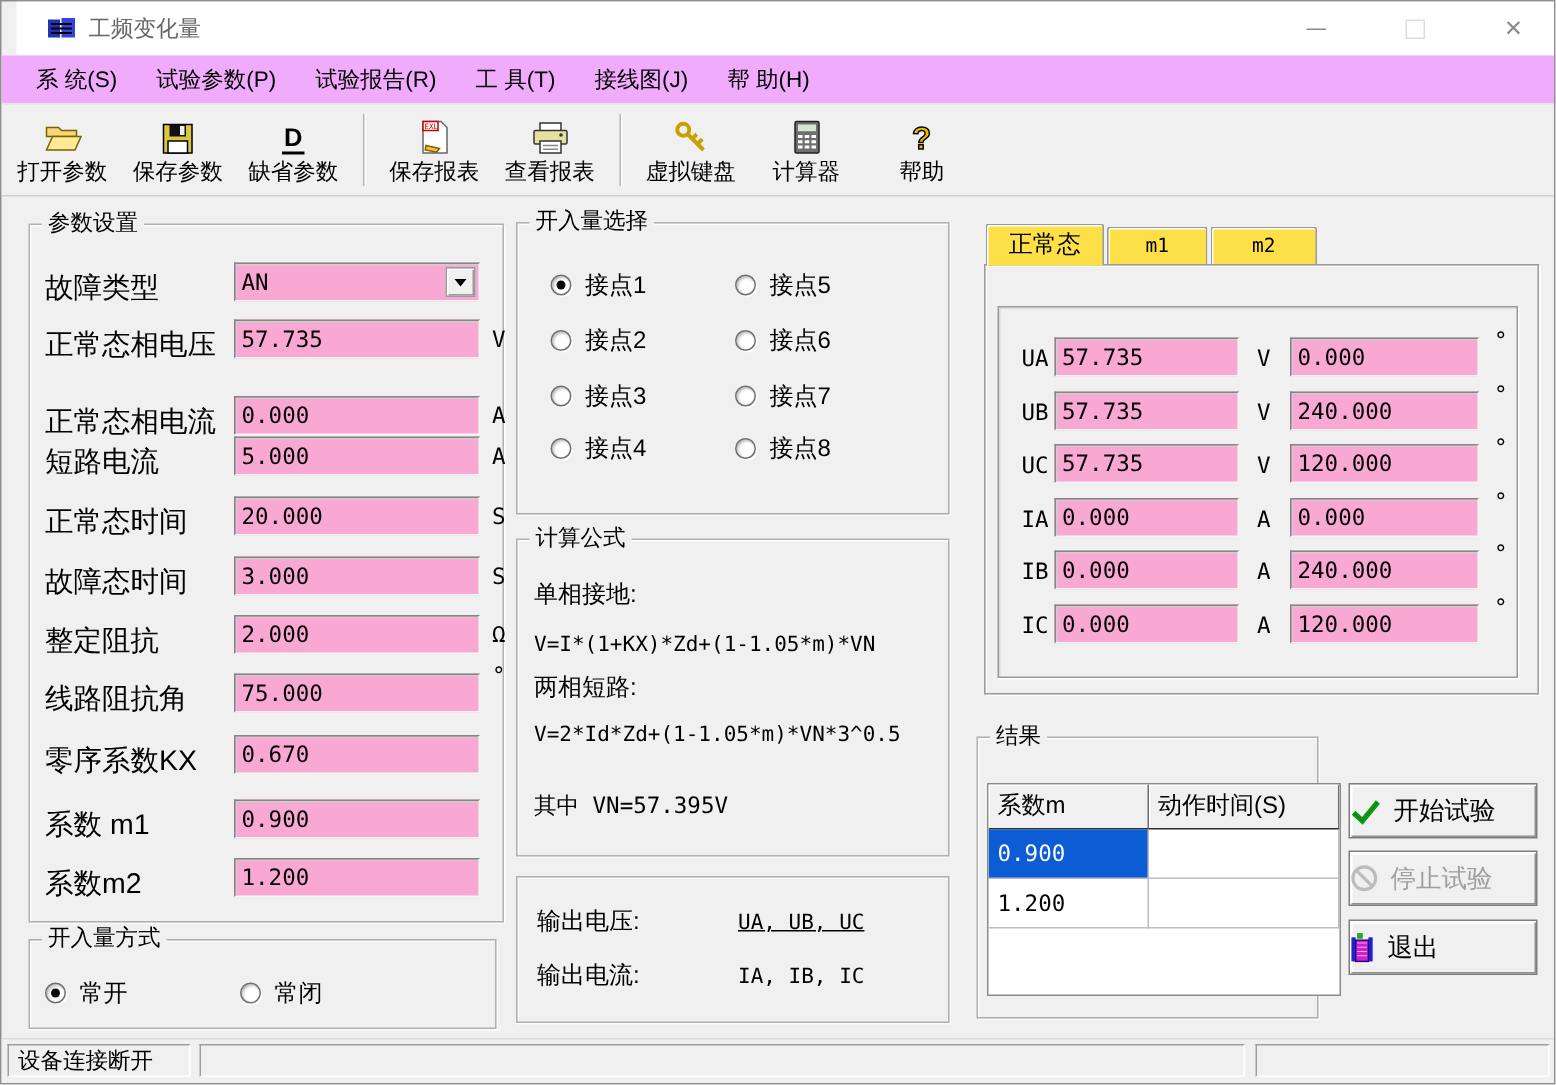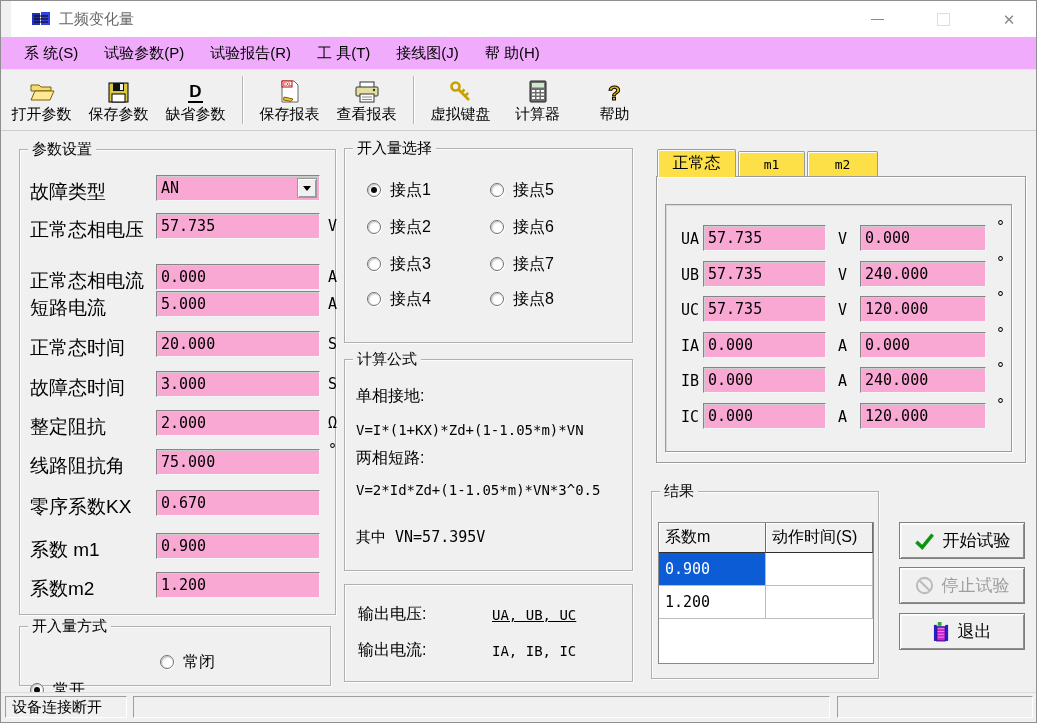--- a/index.html
+++ b/index.html
@@ -60,34 +60,34 @@
            box-shadow:inset 1px 1px 0 #fff,1px 1px 0 #fff;background:#f0f0f0;box-sizing:border-box;z-index:2;}
   .phase-panel{position:absolute;left:8px;top:27px;width:347px;height:248px;border:1px solid #9a9a9a;
                box-shadow:inset 1px 1px 0 #d9d9d9,1px 1px 0 #fff;box-sizing:border-box;}
   .srow{position:absolute;left:0;right:0;height:26px;}
   .srow .slabel{position:absolute;left:15px;top:5px;font-family:"DejaVu Sans Mono",monospace;font-size:15px;}
   .srow .f1{left:37px;width:123px;top:0;height:26px;}
   .srow .sunit{position:absolute;left:172px;top:5px;font-family:"DejaVu Sans Mono",monospace;font-size:15px;}
   .srow .f2{left:194px;width:126px;top:0;height:26px;}
   .srow .sdeg{position:absolute;left:330px;top:-7px;font-family:"DejaVu Sans Mono",monospace;font-size:15px;}
   
-  .rtable{position:absolute;left:6px;top:30px;width:216px;height:142px;background:#fff;border:1px solid #8a8a8a;box-sizing:border-box;overflow:hidden;}
+  .rtable{position:absolute;left:6px;top:30px;width:236px;height:142px;background:#fff;border:1px solid #8a8a8a;box-sizing:border-box;overflow:hidden;}
   .rt-head{display:flex;height:30px;}
   .rt-hcell{background:#f0f0f0;border-right:1px solid #6e6e6e;border-bottom:1px solid #2e2e2e;
             box-shadow:inset 1px 1px 0 #fff;display:flex;align-items:center;padding-left:6px;font-size:16px;box-sizing:border-box;}
   .rt-row{display:flex;height:33px;}
   .rt-cell{border-right:1px solid #bdbdbd;border-bottom:1px solid #bdbdbd;display:flex;align-items:center;
            padding-left:6px;font-family:"DejaVu Sans Mono",monospace;font-size:15px;box-sizing:border-box;}
   .c1{width:107px;flex:none;}
   .c2{flex:1;}
   .rt-cell.sel{background:#0b5cd5;color:#fff;}
   
   .action-btn{position:absolute;left:898px;width:126px;height:37px;background:#f0f0f0;border:1px solid #7e7e7e;
               box-shadow:inset 1px 1px 0 #ffffff,inset -1px -1px 0 #909090,inset 2px 2px 0 #f9f9f9;
-              display:flex;align-items:center;justify-content:center;gap:8px;font-size:17px;box-sizing:border-box;}
+              display:flex;align-items:center;gap:8px;font-size:17px;box-sizing:border-box;}
   .action-btn.disabled{color:#9e9e9e;}
   
   .statusbar{position:absolute;left:0;right:0;bottom:0;height:29px;background:#f0f0f0;border-top:1px solid #dcdcdc;}
   .status-seg{position:absolute;top:3px;height:22px;border:1px solid #9e9e9e;border-bottom-color:#fff;border-right-color:#fff;
               display:flex;align-items:center;padding-left:6px;font-size:15px;box-sizing:border-box;}
 </style>
 </head>
 <body>
 
 <div class="app">
@@ -287,21 +287,21 @@
     <div class="prow" style="top:422px;">
       <span class="plabel">系数m2</span>
       <div class="sunken pinput">
           <span class="val">1.200</span>
         </div>
     </div>
   </div>
 
   <div class="group" style="left:18px;top:625px;width:312px;height:60px;">
     <span class="group-label">开入量方式</span>
-    <div class="opt" style="left:10px;top:27px;margin-top:28px;">
+    <div class="opt" style="left:10px;top:27px;">
       <span class="radio on"></span>
       <span>常开</span>
     </div>
     <div class="opt" style="left:140px;top:27px;">
       <span class="radio"></span>
       <span>常闭</span>
     </div>
   </div>
 
   <div class="group" style="left:343px;top:147px;width:289px;height:195px;">

